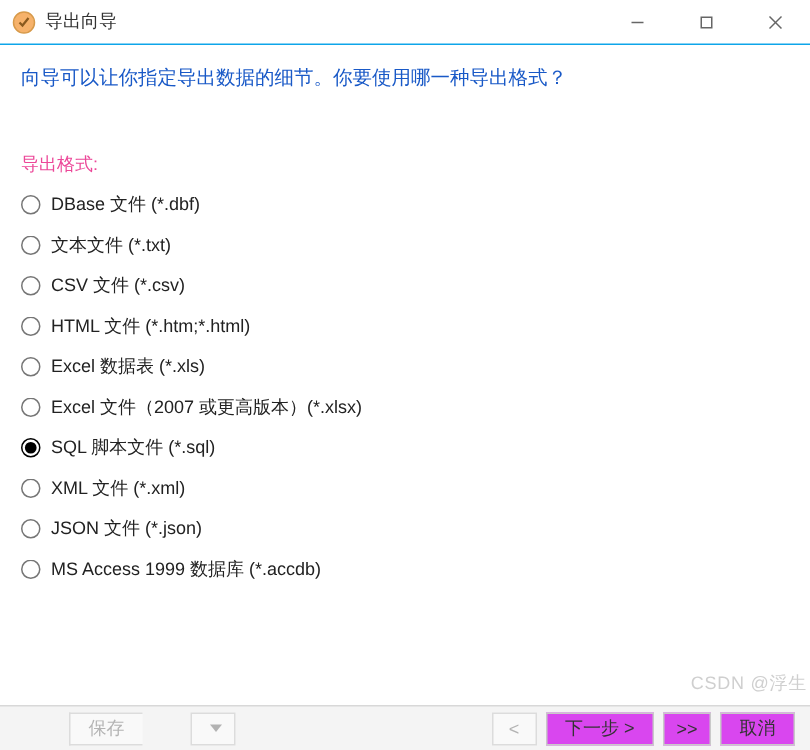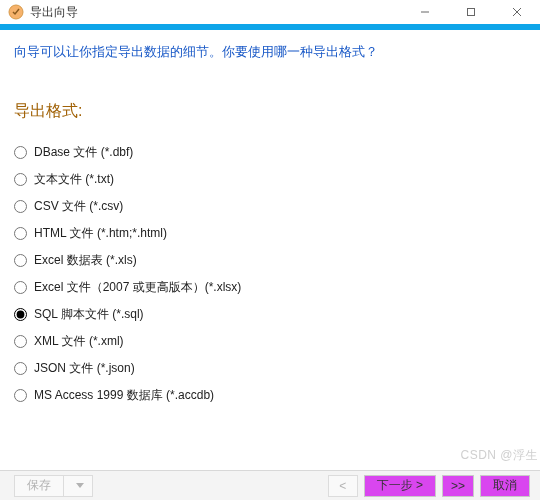--- a/index.html
+++ b/index.html
@@ -11,21 +11,21 @@
     color: #222;
     overflow: hidden;
   }
   .titlebar {
     height: 30px;
     display: flex;
     align-items: center;
     padding: 0 0 0 8px;
     box-sizing: border-box;
     background: #fff;
-    border-bottom: 6px solid #0ea5e9;
+    border-bottom: 1px solid #0ea5e9;
   }
   .titlebar .app-icon { width: 16px; height: 16px; margin-right: 6px; }
   .titlebar .title { flex: 0 0 auto; font-size: 12px; color: #333; }
   .titlebar .spacer { flex: 1 1 auto; }
   .win-btn {
     width: 46px; height: 30px;
     display: flex; align-items: center; justify-content: center;
     color: #666;
   }
   .content {
@@ -34,23 +34,23 @@
     box-sizing: border-box;
     padding: 14px 0 0 14px;
   }
   .instruction {
     color: #1959c7;
     font-size: 13px;
     line-height: 1.3;
     margin-bottom: 40px;
   }
   .section-label {
-    color: #a16207;
-    font-size: 16px;
-    margin-bottom: 22px;
+    color: #ec4899;
+    font-size: 12px;
+    margin-bottom: 10px;
   }
   .options { display: flex; flex-direction: column; gap: 10px; justify-content: center; }
   .option {
     display: flex; align-items: center; gap: 7px;
     cursor: pointer;
     font-size: 12px;
   }
   .option input[type=radio] {
     width: 13px; height: 13px; margin: 0;
     accent-color: #000;
@@ -84,20 +84,21 @@
     padding: 0 12px;
     display: inline-flex;
     align-items: center;
     justify-content: center;
     box-sizing: border-box;
   }
   .btn.disabled {
     color: #b3b3b3;
     border-color: #dcdcdc;
     background: #f9f9f9;
+    margin-left: 32px;
   }
   .btn.small { padding: 0 8px; min-width: 30px; }
   .btn-group { display: inline-flex; }
   .btn-group .btn { border-right-width: 0; }
   .btn-group .btn:last-child { border-right-width: 1px; }
   .dropdown-caret {
     width: 0; height: 0;
     border-left: 4px solid transparent;
     border-right: 4px solid transparent;
     border-top: 5px solid currentColor;

